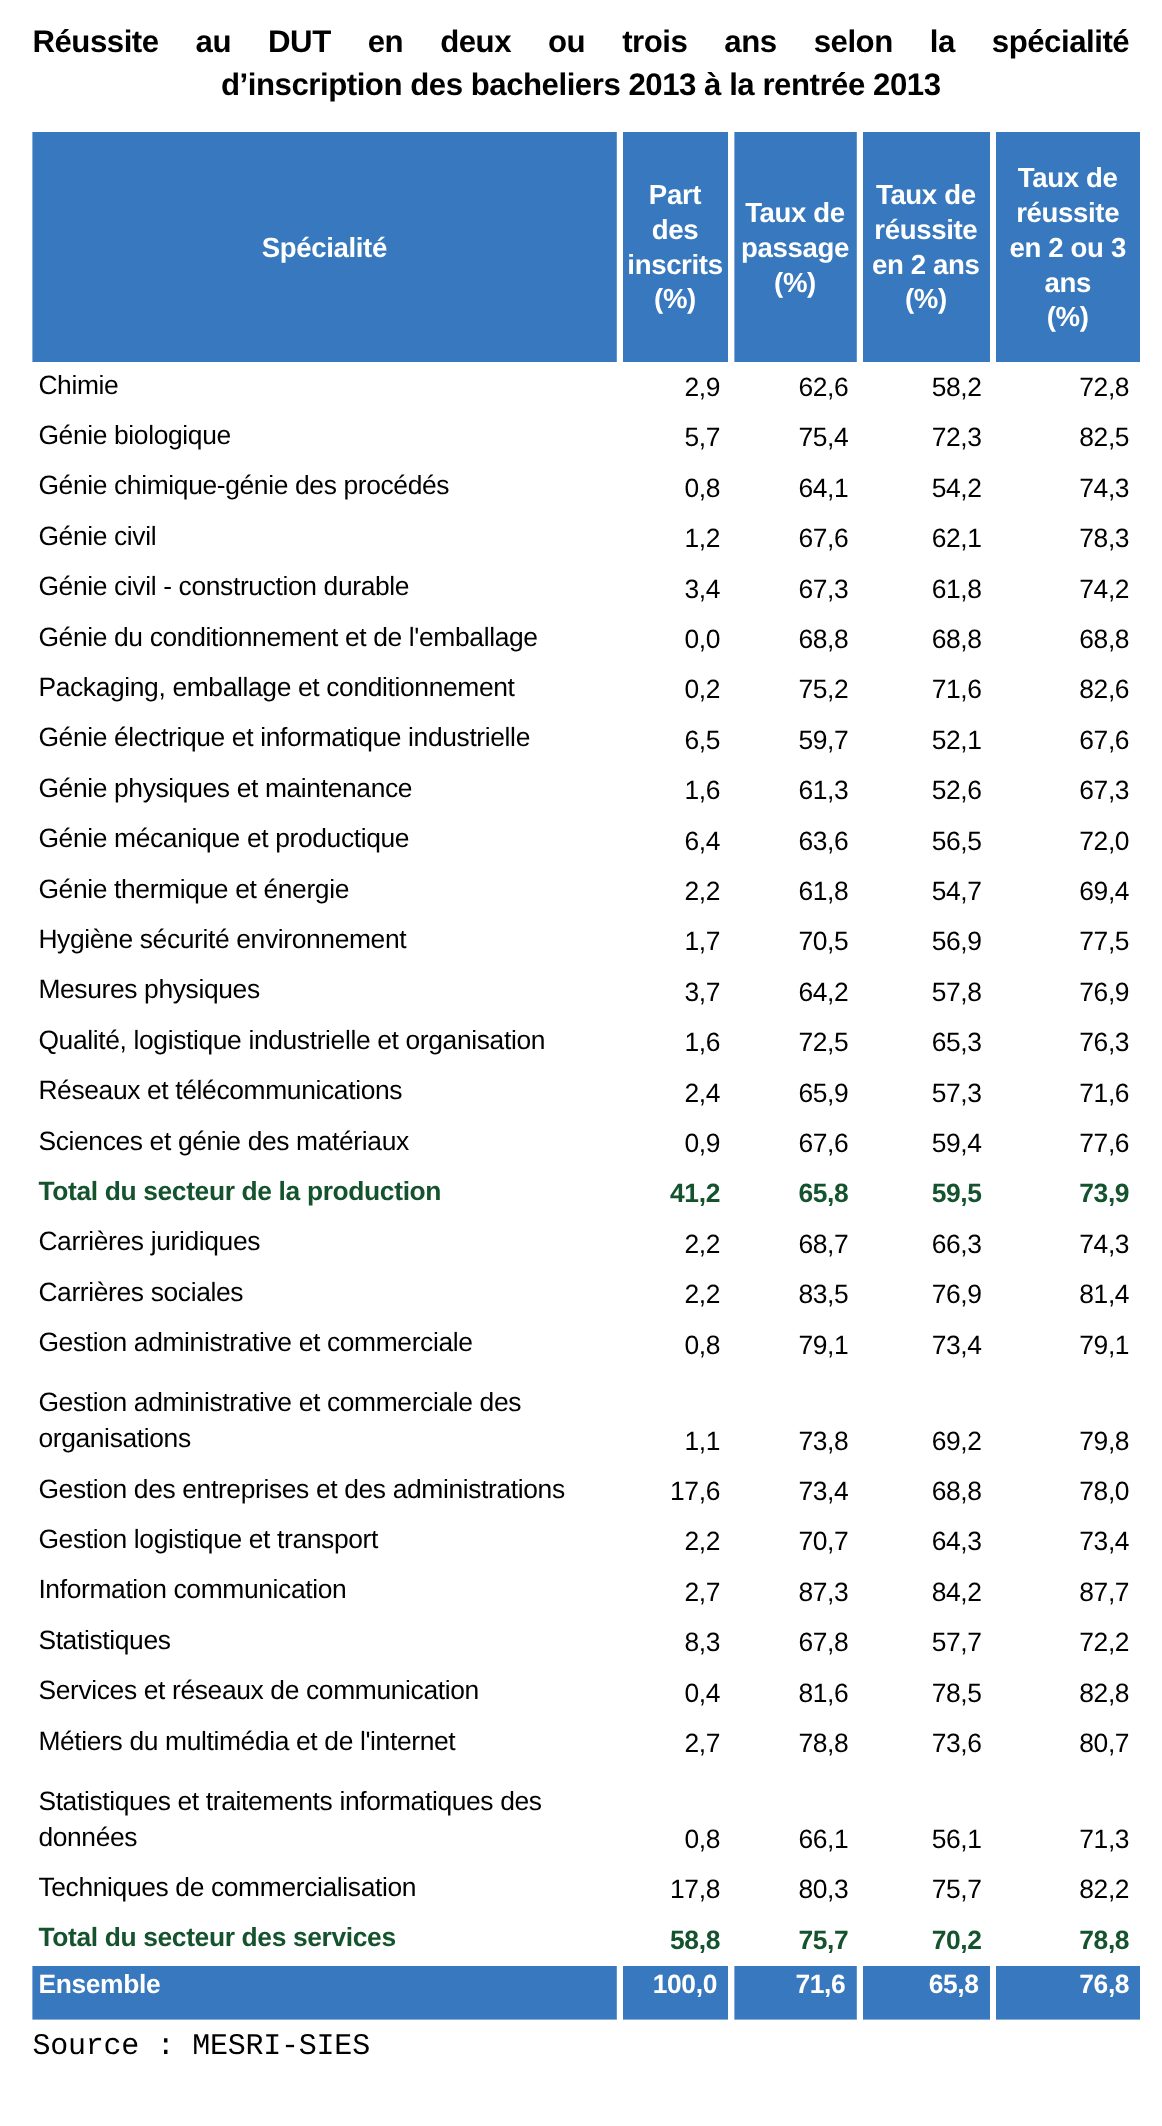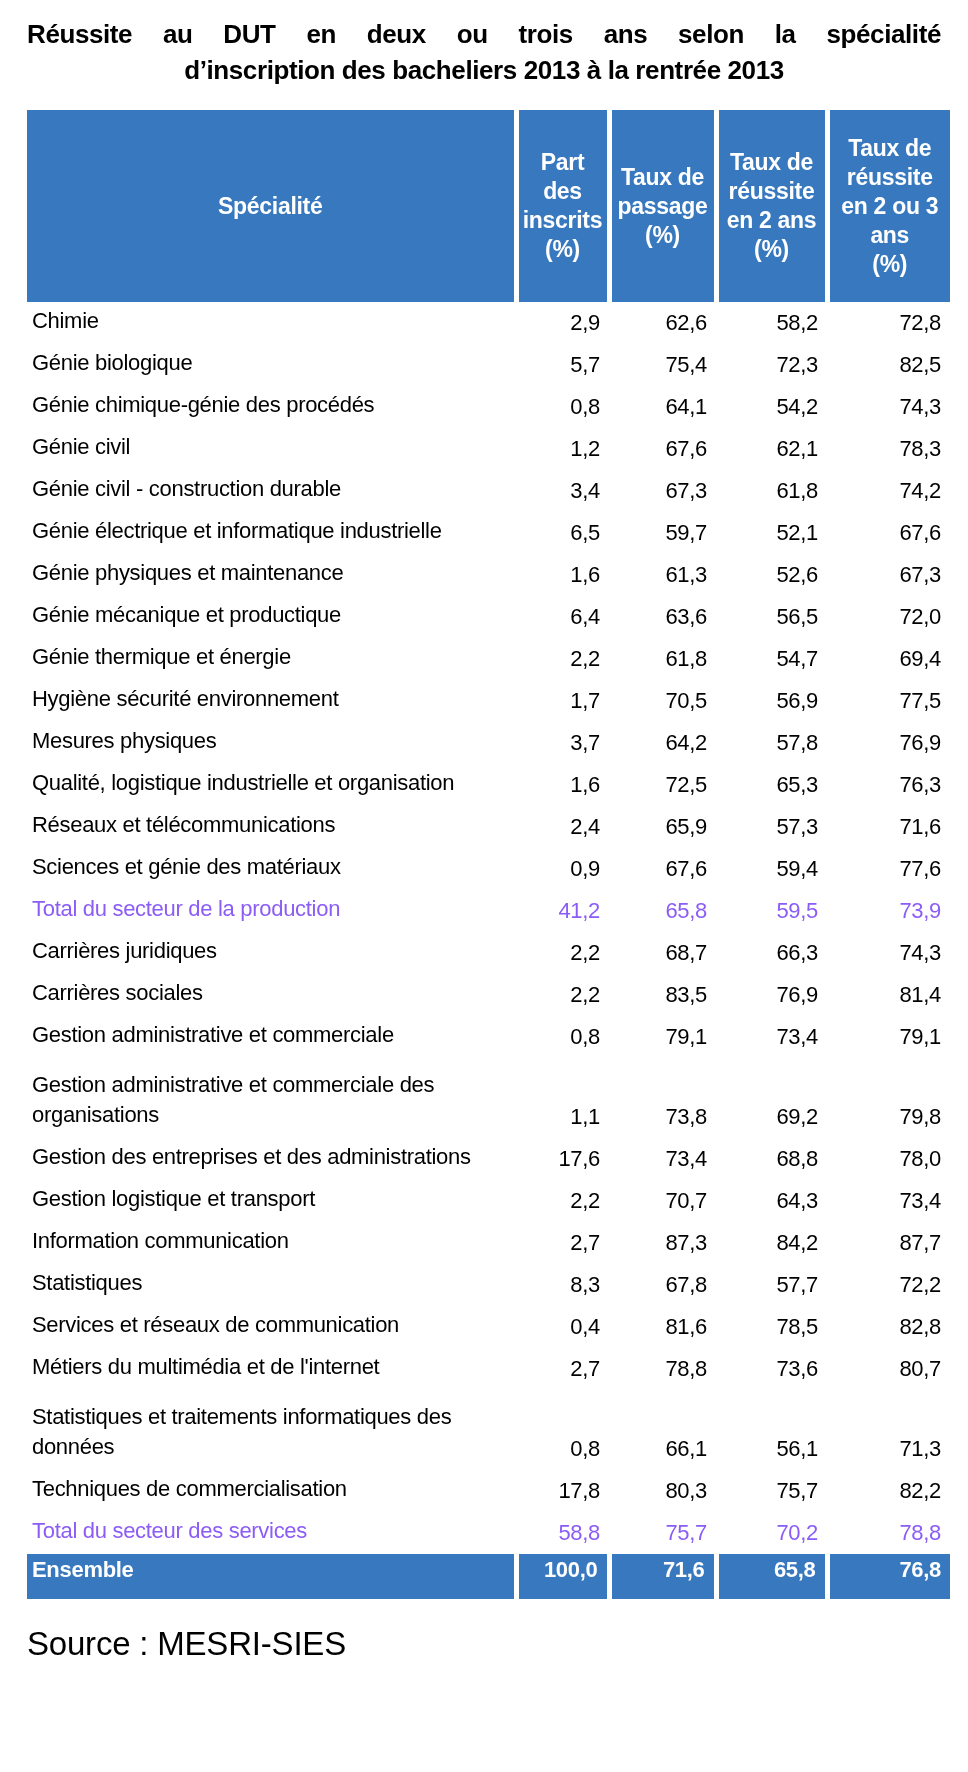--- a/index.html
+++ b/index.html
@@ -73,36 +73,37 @@
     text-align: left;
     padding-left: 5px;
     padding-right: 10px;
     line-height: 30px;
   }
   tbody td.num {
     text-align: right;
     padding-right: 9px;
   }
   tbody tr.total td {
-    color: #8b5cf6;
-    font-weight: normal;
+    color: #14532d;
+    font-weight: bold;
   }
   tbody tr.ensemble { height: 45px; }
   tbody tr.ensemble td {
     background: #3778BE;
     color: #ffffff;
     font-weight: bold;
     vertical-align: middle;
     padding-bottom: 14px;
   }
   
   .source {
-    margin-top: 26px;
-    font-size: 33px;
+    margin-top: 8px;
+    font-size: 25px;
     letter-spacing: -0.2px;
+    font-family: Liberation Mono, monospace;
   }
 </style>
 </head>
 <body>
 
 <div class="page">
 
   <div class="title">
     <div class="l1">Réussite au DUT en deux ou trois ans selon la spécialité</div>
     <div class="l2">d’inscription des bacheliers 2013 à la rentrée 2013</div>
@@ -167,20 +168,34 @@
           <td class="num">78,3</td>
         </tr>
         <tr class="normal">
           <td class="label">Génie civil - construction durable</td>
           <td class="num">3,4</td>
           <td class="num">67,3</td>
           <td class="num">61,8</td>
           <td class="num">74,2</td>
         </tr>
         <tr class="normal">
+          <td class="label">Génie du conditionnement et de l'emballage</td>
+          <td class="num">0,0</td>
+          <td class="num">68,8</td>
+          <td class="num">68,8</td>
+          <td class="num">68,8</td>
+        </tr>
+        <tr class="normal">
+          <td class="label">Packaging, emballage et conditionnement</td>
+          <td class="num">0,2</td>
+          <td class="num">75,2</td>
+          <td class="num">71,6</td>
+          <td class="num">82,6</td>
+        </tr>
+        <tr class="normal">
           <td class="label">Génie électrique et informatique industrielle</td>
           <td class="num">6,5</td>
           <td class="num">59,7</td>
           <td class="num">52,1</td>
           <td class="num">67,6</td>
         </tr>
         <tr class="normal">
           <td class="label">Génie physiques et maintenance</td>
           <td class="num">1,6</td>
           <td class="num">61,3</td>

